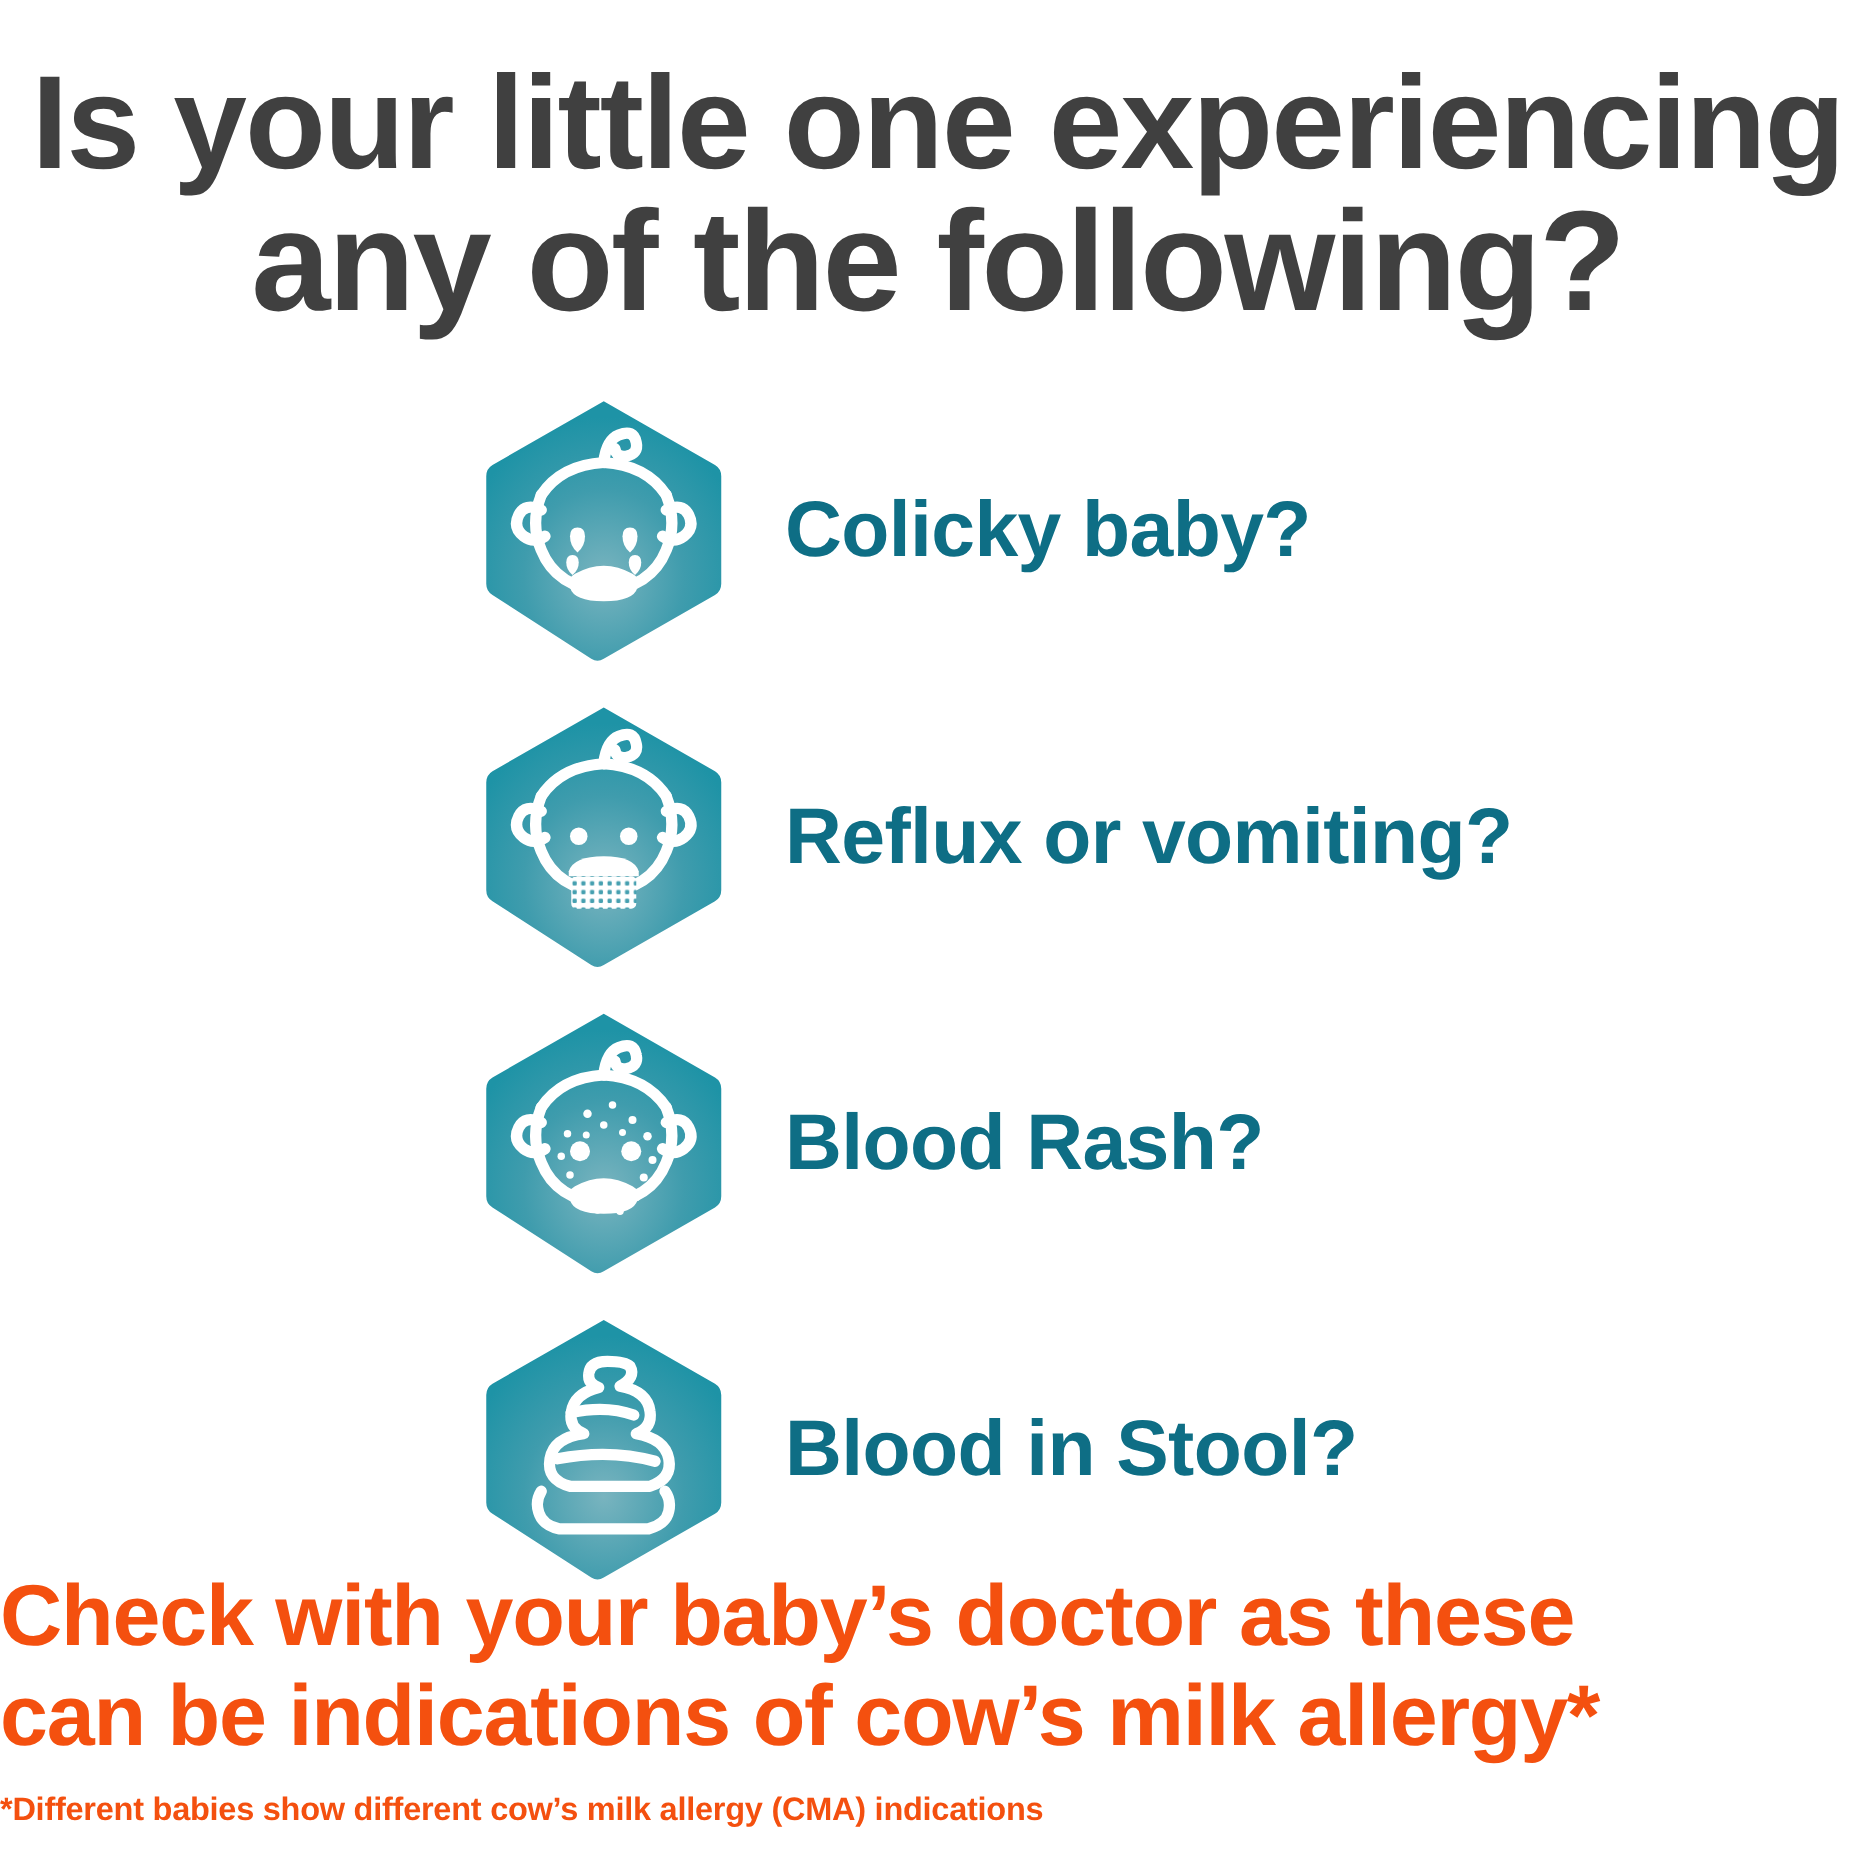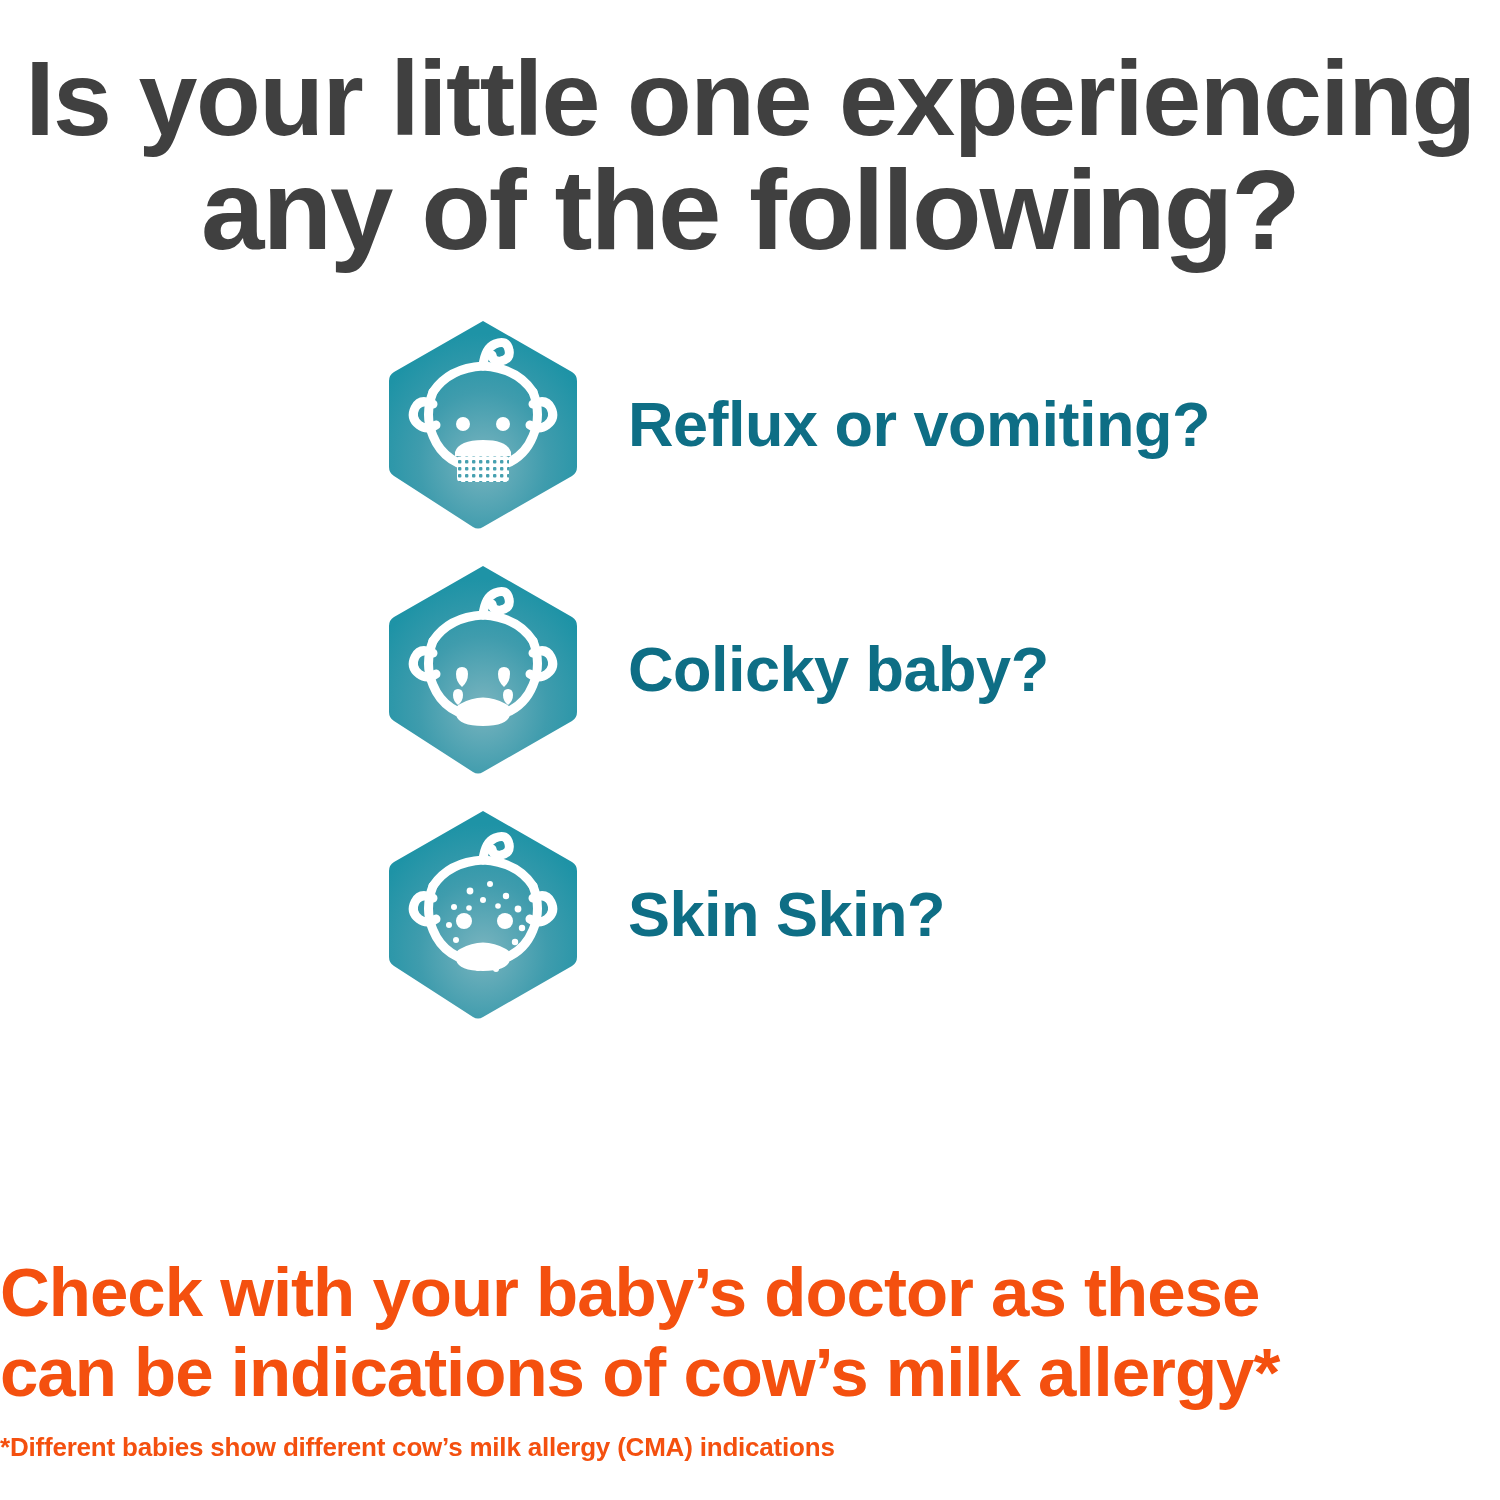--- a/index.html
+++ b/index.html
@@ -129,20 +129,51 @@
     <span class="hl-line hl-line1">Is your little one experiencing</span>
     <span class="hl-line hl-line2">any of the following?</span>
   </div>
 
   <div class="rows">
 
     <div class="row">
       <div class="hex-wrap">
         <svg class="hex" viewBox="0 0 194 212">
           <defs>
+            <radialGradient id="hexgrad1" cx="50%" cy="68%" r="62%">
+              <stop offset="0%" stop-color="#79B4BF"></stop>
+              <stop offset="55%" stop-color="#3F9CAD"></stop>
+              <stop offset="100%" stop-color="#1E93A6"></stop>
+            </radialGradient>
+          </defs>
+          <path d="M97 3 L186 54 Q191 57 191 63 L191 149 Q191 155 186 158 L97 209 Q92 212 87 209 L8 158 Q3 155 3 149 L3 63 Q3 57 8 54 Z" fill="url(#hexgrad1)"></path>
+          <g fill="none" stroke="#FFFFFF" stroke-width="9" stroke-linecap="round" stroke-linejoin="round">
+            <path d="M97 52 q-34 2 -50 26"></path>
+            <path d="M97 52 q34 2 50 26"></path>
+            <path d="M47 78 q-9 23 0 44 q12 30 50 33 q38 -3 50 -33 q9 -21 0 -44"></path>
+            <path d="M97 52 q2 -18 12 -22 q12 -5 14 6 q2 9 -8 11 q-8 1 -9 -6"></path>
+            <path d="M47 90 q-13 -6 -18 4 q-5 10 4 17 q8 6 17 0"></path>
+            <path d="M147 90 q13 -6 18 4 q5 10 -4 17 q-8 6 -17 0"></path>
+          </g>
+          <g fill="#FFFFFF">
+            <path d="M76 104 q6 0 6 7 q0 8 -6 13 q-6 -5 -6 -13 q0 -7 6 -7 Z"></path>
+            <path d="M118 104 q6 0 6 7 q0 8 -6 13 q-6 -5 -6 -13 q0 -7 6 -7 Z"></path>
+            <path d="M72 126 q5 0 5 6 q0 6 -5 10 q-5 -4 -5 -10 q0 -6 5 -6 Z"></path>
+            <path d="M122 126 q5 0 5 6 q0 6 -5 10 q-5 -4 -5 -10 q0 -6 5 -6 Z"></path>
+            <path d="M74 141 q23 -13 46 0 q6 3 4 11 q-3 11 -27 11 q-24 0 -27 -11 q-2 -8 4 -11 Z"></path>
+          </g>
+        </svg>
+      </div>
+      <div class="row-label">Colicky baby?</div>
+    </div>
+
+    <div class="row">
+      <div class="hex-wrap">
+        <svg class="hex" viewBox="0 0 194 212">
+          <defs>
             <radialGradient id="hexgrad2" cx="50%" cy="68%" r="62%">
               <stop offset="0%" stop-color="#79B4BF"></stop>
               <stop offset="55%" stop-color="#3F9CAD"></stop>
               <stop offset="100%" stop-color="#1E93A6"></stop>
             </radialGradient>
             <pattern id="spray2" width="7" height="7" patternUnits="userSpaceOnUse">
               <rect width="7" height="7" fill="#FFFFFF"></rect>
               <rect x="2" y="2" width="3.4" height="3.4" rx="1" fill="#46A0B0"></rect>
             </pattern>
           </defs>
@@ -157,51 +188,20 @@
           </g>
           <g fill="#FFFFFF">
             <circle cx="77" cy="106" r="7"></circle>
             <circle cx="117" cy="106" r="7"></circle>
             <path d="M97 122 q24 0 28 12 l0 4 l-56 0 l0 -4 q4 -12 28 -12 Z"></path>
           </g>
           <rect x="71" y="138" width="52" height="26" rx="4" fill="url(#spray2)"></rect>
         </svg>
       </div>
       <div class="row-label">Reflux or vomiting?</div>
-    </div>
-
-    <div class="row">
-      <div class="hex-wrap">
-        <svg class="hex" viewBox="0 0 194 212">
-          <defs>
-            <radialGradient id="hexgrad1" cx="50%" cy="68%" r="62%">
-              <stop offset="0%" stop-color="#79B4BF"></stop>
-              <stop offset="55%" stop-color="#3F9CAD"></stop>
-              <stop offset="100%" stop-color="#1E93A6"></stop>
-            </radialGradient>
-          </defs>
-          <path d="M97 3 L186 54 Q191 57 191 63 L191 149 Q191 155 186 158 L97 209 Q92 212 87 209 L8 158 Q3 155 3 149 L3 63 Q3 57 8 54 Z" fill="url(#hexgrad1)"></path>
-          <g fill="none" stroke="#FFFFFF" stroke-width="9" stroke-linecap="round" stroke-linejoin="round">
-            <path d="M97 52 q-34 2 -50 26"></path>
-            <path d="M97 52 q34 2 50 26"></path>
-            <path d="M47 78 q-9 23 0 44 q12 30 50 33 q38 -3 50 -33 q9 -21 0 -44"></path>
-            <path d="M97 52 q2 -18 12 -22 q12 -5 14 6 q2 9 -8 11 q-8 1 -9 -6"></path>
-            <path d="M47 90 q-13 -6 -18 4 q-5 10 4 17 q8 6 17 0"></path>
-            <path d="M147 90 q13 -6 18 4 q5 10 -4 17 q-8 6 -17 0"></path>
-          </g>
-          <g fill="#FFFFFF">
-            <path d="M76 104 q6 0 6 7 q0 8 -6 13 q-6 -5 -6 -13 q0 -7 6 -7 Z"></path>
-            <path d="M118 104 q6 0 6 7 q0 8 -6 13 q-6 -5 -6 -13 q0 -7 6 -7 Z"></path>
-            <path d="M72 126 q5 0 5 6 q0 6 -5 10 q-5 -4 -5 -10 q0 -6 5 -6 Z"></path>
-            <path d="M122 126 q5 0 5 6 q0 6 -5 10 q-5 -4 -5 -10 q0 -6 5 -6 Z"></path>
-            <path d="M74 141 q23 -13 46 0 q6 3 4 11 q-3 11 -27 11 q-24 0 -27 -11 q-2 -8 4 -11 Z"></path>
-          </g>
-        </svg>
-      </div>
-      <div class="row-label">Colicky baby?</div>
     </div>
 
     <div class="row">
       <div class="hex-wrap">
         <svg class="hex" viewBox="0 0 194 212">
           <defs>
             <radialGradient id="hexgrad3" cx="50%" cy="68%" r="62%">
               <stop offset="0%" stop-color="#79B4BF"></stop>
               <stop offset="55%" stop-color="#3F9CAD"></stop>
               <stop offset="100%" stop-color="#1E93A6"></stop>
@@ -232,23 +232,44 @@
             <circle cx="78" cy="148" r="3"></circle>
             <circle cx="123" cy="150" r="3"></circle>
             <circle cx="92" cy="160" r="3"></circle>
             <circle cx="110" cy="161" r="3"></circle>
             <circle cx="97" cy="92" r="3"></circle>
             <circle cx="112" cy="98" r="2.8"></circle>
             <circle cx="83" cy="100" r="2.8"></circle>
           </g>
         </svg>
       </div>
-      <div class="row-label">Skin Skin?</div>
-    </div>
-
+      <div class="row-label">Blood Rash?</div>
+    </div>
+
+    <div class="row">
+      <div class="hex-wrap">
+        <svg class="hex" viewBox="0 0 194 212">
+          <defs>
+            <radialGradient id="hexgrad4" cx="50%" cy="68%" r="62%">
+              <stop offset="0%" stop-color="#79B4BF"></stop>
+              <stop offset="55%" stop-color="#3F9CAD"></stop>
+              <stop offset="100%" stop-color="#1E93A6"></stop>
+            </radialGradient>
+          </defs>
+          <path d="M97 3 L186 54 Q191 57 191 63 L191 149 Q191 155 186 158 L97 209 Q92 212 87 209 L8 158 Q3 155 3 149 L3 63 Q3 57 8 54 Z" fill="url(#hexgrad4)"></path>
+          <g fill="none" stroke="#FFFFFF" stroke-width="9" stroke-linecap="round" stroke-linejoin="round">
+            <path d="M100 36 q-14 0 -15 10 q-1 8 8 11 q-20 5 -22 20 q-2 12 10 17 q-24 3 -27 20 q-3 17 16 22 l64 0 q18 -6 15 -22 q-3 -16 -26 -20 q13 -5 11 -18 q-2 -16 -24 -20 q13 -7 8 -16 q-4 -4 -18 -4 Z"></path>
+            <path d="M71 77 q28 -6 50 2"></path>
+            <path d="M60 114 q42 -8 78 2"></path>
+            <path d="M47 140 q-5 8 -2 17 q3 10 16 13 l72 0 q14 -4 16 -14 q2 -9 -3 -16"></path>
+          </g>
+        </svg>
+      </div>
+      <div class="row-label">Blood in Stool?</div>
+    </div>
 
   </div>
 
   <div class="cta">
     <span class="cta-line">Check with your baby’s doctor as these</span>
     <span class="cta-line">can be indications of cow’s milk allergy*</span>
   </div>
 
   <div class="footnote">*Different babies show different cow’s milk allergy (CMA) indications</div>
 

